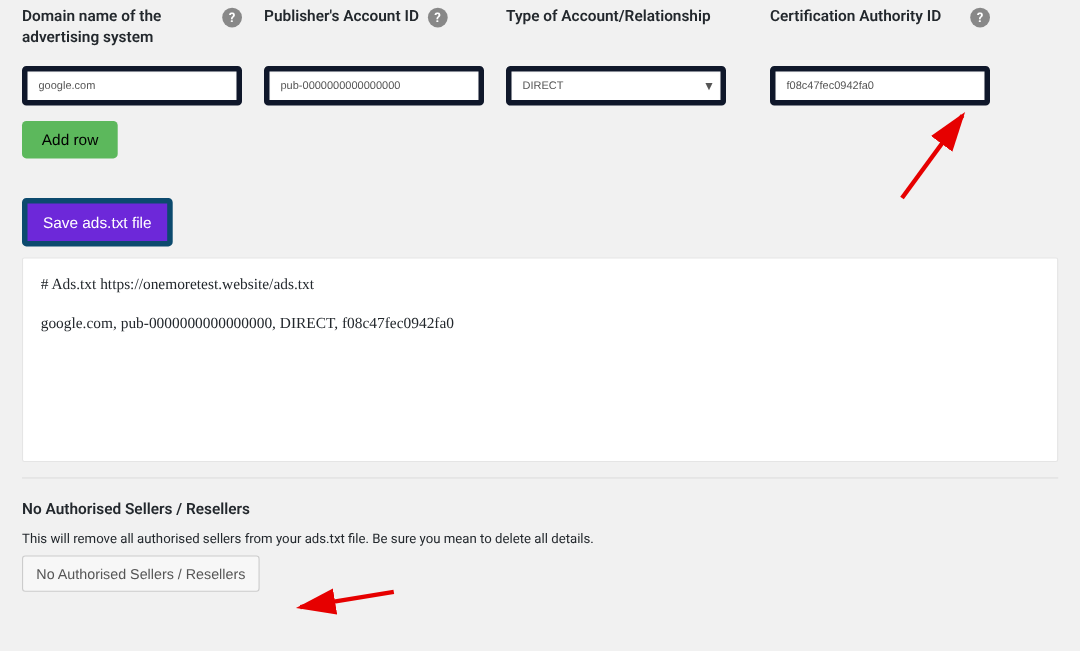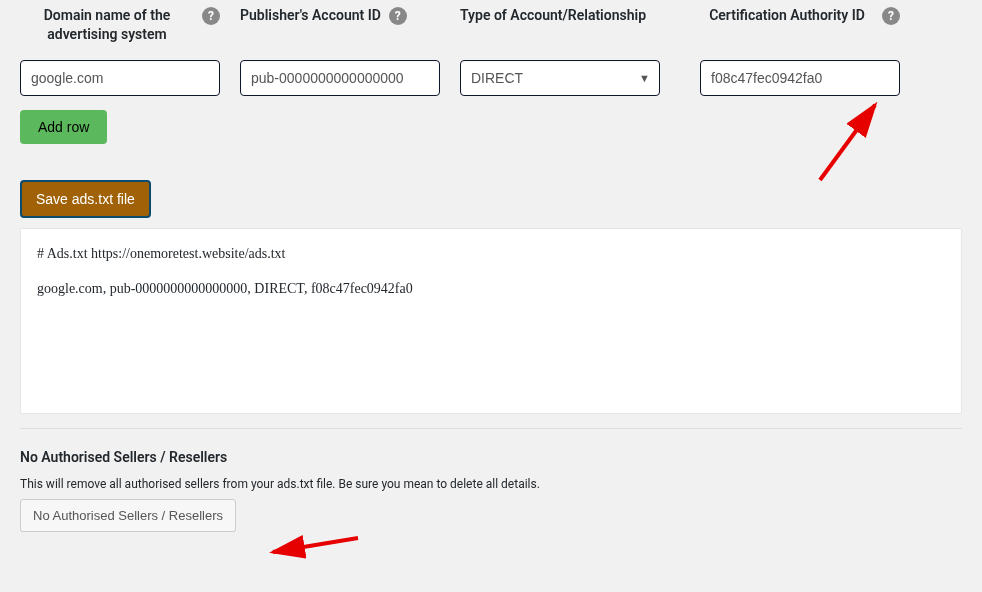--- a/index.html
+++ b/index.html
@@ -19,21 +19,20 @@
   }
   .fields-row {
     display: flex;
     gap: 20px;
     align-items: flex-start;
     margin-top: 6px;
   }
   .field-col {
     display: flex;
     flex-direction: column;
-    text-align: center;
   }
   .col-domain { width: 200px; }
   .col-pub { width: 200px; }
   .col-type { width: 200px; }
   .col-cert { width: 200px; margin-left: 20px; }
   .col-remove { flex: 0 0 auto; }
 
   .field-label {
     font-size: 14px;
     font-weight: 600;
@@ -55,25 +54,25 @@
     font-size: 12px;
     font-weight: 700;
     display: inline-flex;
     align-items: center;
     justify-content: center;
     margin-top: 1px;
   }
 
   .text-input, .select-input {
     height: 36px;
-    border: 1px solid #0f172a;
+    border: 5px solid #0f172a;
     border-radius: 4px;
     background: #fff;
     padding: 6px 10px;
-    font-size: 14px;
+    font-size: 10px;
     color: #555;
     box-shadow: inset 0 1px 2px rgba(0,0,0,0.05);
     width: 100%;
   }
   .select-input {
     appearance: none;
     -webkit-appearance: none;
     background-image: none;
     padding-right: 28px;
     position: relative;
@@ -112,25 +111,25 @@
     padding: 10px 12px;
     height: 36px;
   }
   .btn-add {
     background: #5cb85c;
     color: #000000;
     padding: 10px 18px;
     margin-top: 14px;
   }
   .btn-save {
-    background: #a16207;
+    background: #6d28d9;
     color: #fff;
     padding: 10px 14px;
     margin-top: 36px;
-    border: 2px solid #0c4a6e;
+    border: 5px solid #0c4a6e;
   }
 
   .preview-heading {
     margin-top: 36px;
     font-size: 14px;
     font-weight: 600;
     color: #23282d;
   }
   .preview-heading a {
     color: #0073aa;

